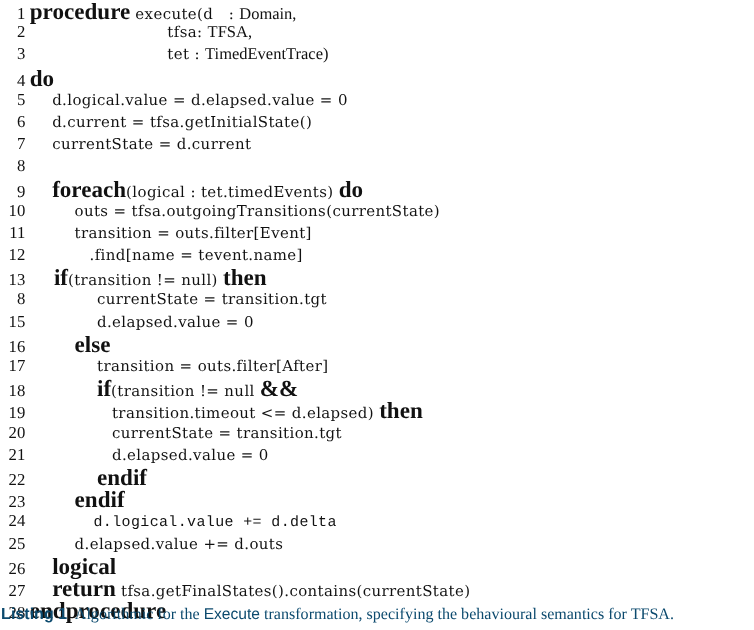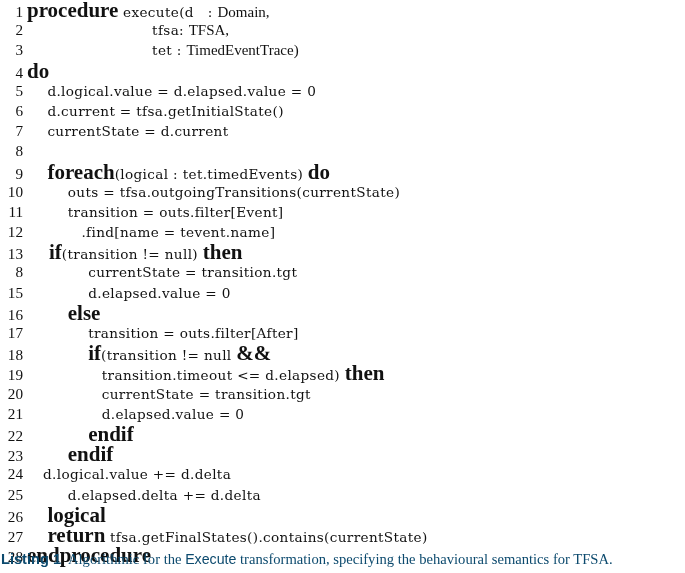--- a/index.html
+++ b/index.html
@@ -124,22 +124,22 @@
       <div class="code-line"><span class="lineno">8</span><span class="codetext" style="padding-left: 65.2px;"><span>currentState = transition.tgt</span></span></div>
       <div class="code-line"><span class="lineno">15</span><span class="codetext" style="padding-left: 65.2px;"><span>d.elapsed.value = 0</span></span></div>
       <div class="code-line"><span class="lineno">16</span><span class="codetext" style="padding-left: 44.8px;"><span class="kw">else</span></span></div>
       <div class="code-line"><span class="lineno">17</span><span class="codetext" style="padding-left: 65.2px;"><span>transition = outs.filter[After]</span></span></div>
       <div class="code-line"><span class="lineno">18</span><span class="codetext" style="padding-left: 65.2px;"><span class="kw">if</span><span>(transition != null </span><span class="kw">&amp;&amp;</span></span></div>
       <div class="code-line"><span class="lineno">19</span><span class="codetext" style="padding-left: 78.8px;"><span>transition.timeout &lt;= d.elapsed) </span><span class="kw">then</span></span></div>
       <div class="code-line"><span class="lineno">20</span><span class="codetext" style="padding-left: 78.8px;"><span>currentState = transition.tgt</span></span></div>
       <div class="code-line"><span class="lineno">21</span><span class="codetext" style="padding-left: 78.8px;"><span>d.elapsed.value = 0</span></span></div>
       <div class="code-line"><span class="lineno">22</span><span class="codetext" style="padding-left: 65.2px;"><span class="kw">endif</span></span></div>
       <div class="code-line"><span class="lineno">23</span><span class="codetext" style="padding-left: 44.8px;"><span class="kw">endif</span></span></div>
-      <div class="code-line"><span class="lineno">24</span><span class="codetext" style="padding-left: 20px;"><span>d.logical.value += d.delta</span></span></div>
-      <div class="code-line"><span class="lineno">25</span><span class="codetext" style="padding-left: 44.8px;"><span>d.elapsed.delta += d.delta</span></span></div>
+      <div class="code-line"><span class="lineno">24</span><span class="codetext" style="padding-left: 62px; font-family: Liberation Mono, monospace;"><span>d.logical.value += d.delta</span></span></div>
+      <div class="code-line"><span class="lineno">25</span><span class="codetext" style="padding-left: 44.8px;"><span>d.elapsed.value += d.outs</span></span></div>
       <div class="code-line"><span class="lineno">26</span><span class="codetext" style="padding-left: 24.4px;"><span class="kw">logical</span></span></div>
       <div class="code-line"><span class="lineno">27</span><span class="codetext" style="padding-left: 24.4px;"><span class="kw">return</span><span> tfsa.getFinalStates().contains(currentState)</span></span></div>
       <div class="code-line"><span class="lineno">28</span><span class="codetext" style="padding-left: 4px;"><span class="kw">endprocedure</span></span></div>
     </div>
 
   <div id="caption">
     <span class="cap-label">Listing 1</span><span class="cap-gap"></span><span class="cap-before">Algorithmic for the </span><span class="cap-sans">Execute</span><span class="cap-after"> transformation, specifying the behavioural semantics for TFSA.</span>
   </div>
 
 </div>

